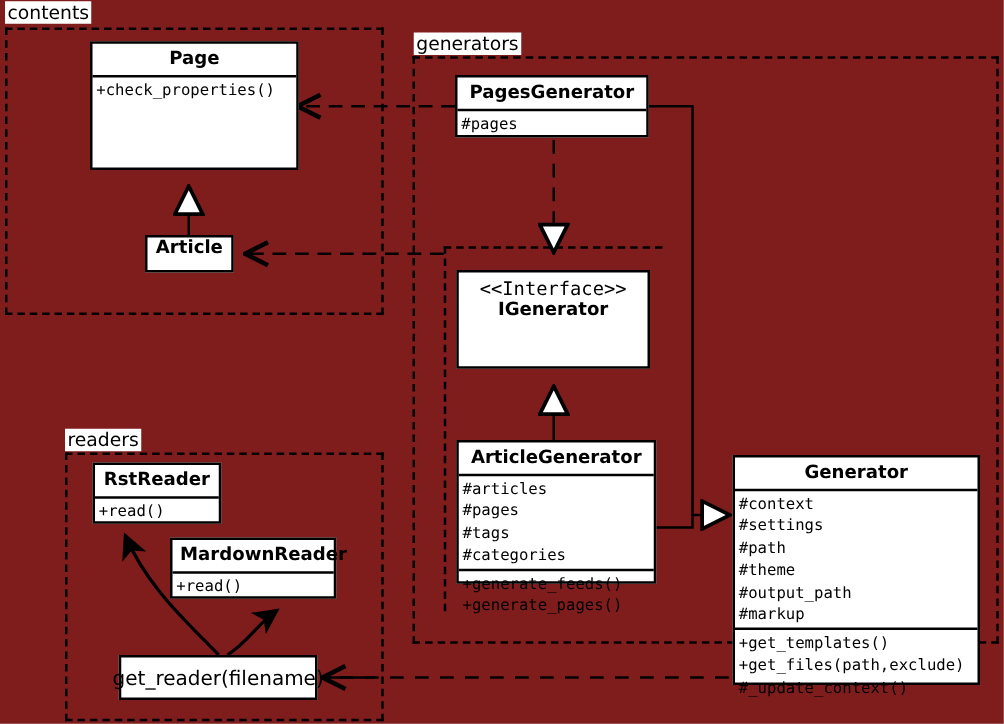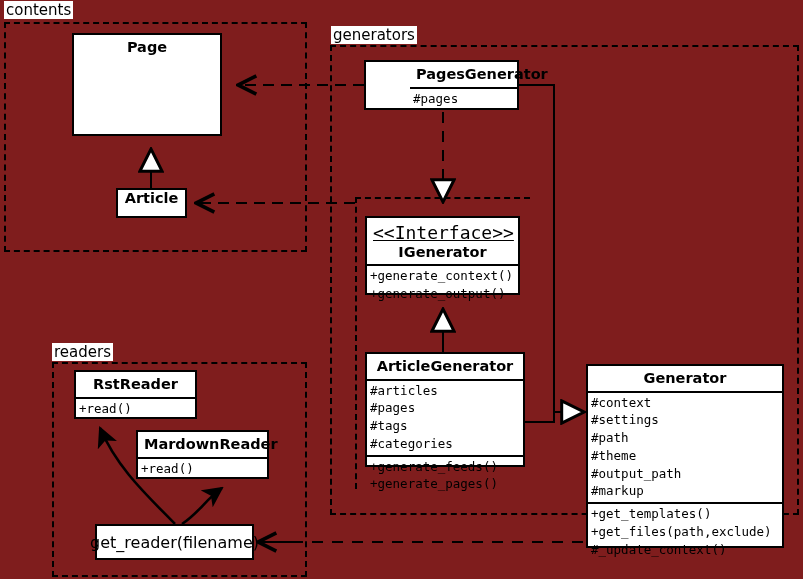--- a/index.html
+++ b/index.html
@@ -31,23 +31,22 @@
     box-sizing:border-box;
     text-align:center;
     font-family:"DejaVu Sans", sans-serif;
     font-weight:bold;font-size:14.5px;
     padding:4px 6px 4px 6px;
     line-height:1.15;
   }
   .cls-stereo{
     display:block;
     font-family:"DejaVu Sans Mono", monospace;
-    font-weight:normal;font-size:18px;
+    font-weight:normal;font-size:15px;
     line-height:1.2;
-    text-decoration:underline;
   }
   .cls-sec{
     box-sizing:border-box;
     border-top:2px solid #000;
     padding:1px 3px 2px 3px;
   }
   .cls-sec div{line-height:1.42;white-space:nowrap;}
   .plain-box{
     position:absolute;box-sizing:border-box;
     border:2px solid #000;background:#fff;
@@ -60,51 +59,50 @@
 </style>
 </head>
 <body>
 
 <div id="canvas">
 
   <div class="pkg-box" style="left:4px;top:22px;width:303px;height:230px;
               border-width:2px;border-style:dashed;border-color:#000;"></div>
   <div class="pkg-label" style="left:4px;top:1px;">contents</div>
 
-  <div class="cls" style="left:72px;top:33px;width:150px;height:103px;">
+  <div class="cls" style="left:72px;top:33px;width:167px;height:103px;">
     <div class="cls-title">Page</div>
+    <div class="cls-sec">
+      <div>+check_properties()</div>
+    </div>
   </div>
 
   <div class="cls" style="left:116px;top:188px;width:71px;height:30px;display:flex;justify-content:center;">
     <div style="font-family:'DejaVu Sans',sans-serif;font-weight:bold;font-size:14.5px;">Article</div>
   </div>
 
   <div class="pkg-box" style="left:330px;top:45px;width:469px;height:470px;
               border-width:2px;border-style:dashed;border-color:#000;"></div>
   <div class="pkg-label" style="left:331px;top:26px;">generators</div>
 
   <div style="position:absolute;left:355px;top:197px;width:175px;height:292px;
               border-left:2px dashed #000;border-top:2px dashed #000;
               border-right:0;border-bottom:0;box-sizing:border-box;z-index:1;"></div>
 
-  <div class="cls" style="left:364px;top:60px;width:155px;height:50px;padding-left:44px;">
+  <div class="cls" style="left:364px;top:60px;width:155px;height:50px;">
     <div class="cls-title">PagesGenerator</div>
     <div class="cls-sec">
       <div>#pages</div>
     </div>
   </div>
 
   <div class="cls" style="left:365px;top:216px;width:155px;height:79px;">
     <div class="cls-title">
       <span class="cls-stereo">&lt;&lt;Interface&gt;&gt;</span>
       <span>IGenerator</span>
-    </div>
-    <div class="cls-sec">
-      <div>+generate_context()</div>
-      <div>+generate_output()</div>
     </div>
   </div>
 
   <div class="cls" style="left:365px;top:352px;width:160px;height:115px;">
     <div class="cls-title">ArticleGenerator</div>
     <div class="cls-sec">
       <div>#articles</div>
       <div>#pages</div>
       <div>#tags</div>
       <div>#categories</div>
@@ -129,21 +127,21 @@
       <div>+get_templates()</div>
       <div>+get_files(path,exclude)</div>
       <div>#_update_context()</div>
     </div>
   </div>
 
   <div class="pkg-box" style="left:52px;top:362px;width:255px;height:215px;
               border-width:2px;border-style:dashed;border-color:#000;"></div>
   <div class="pkg-label" style="left:52px;top:343px;">readers</div>
 
-  <div class="cls" style="left:74px;top:370px;width:123px;height:49px;">
+  <div class="cls" style="left:74px;top:370px;width:103px;height:49px;">
     <div class="cls-title">RstReader</div>
     <div class="cls-sec">
       <div>+read()</div>
     </div>
   </div>
 
   <div class="cls" style="left:136px;top:430px;width:133px;height:49px;">
     <div class="cls-title">MardownReader</div>
     <div class="cls-sec">
       <div>+read()</div>

